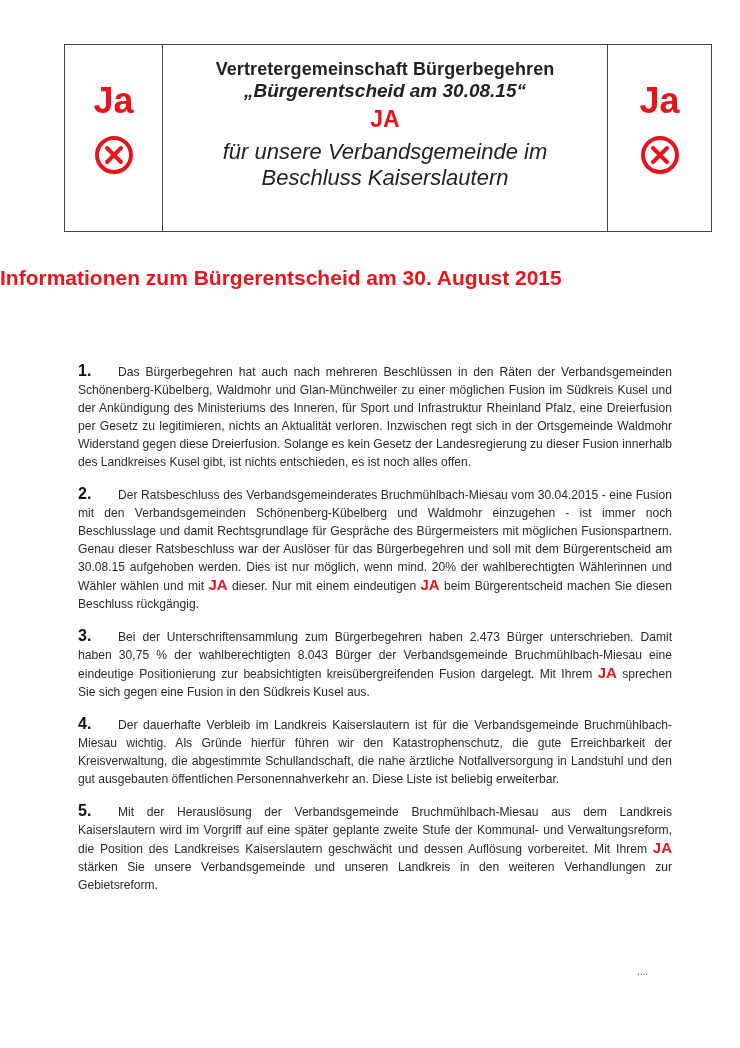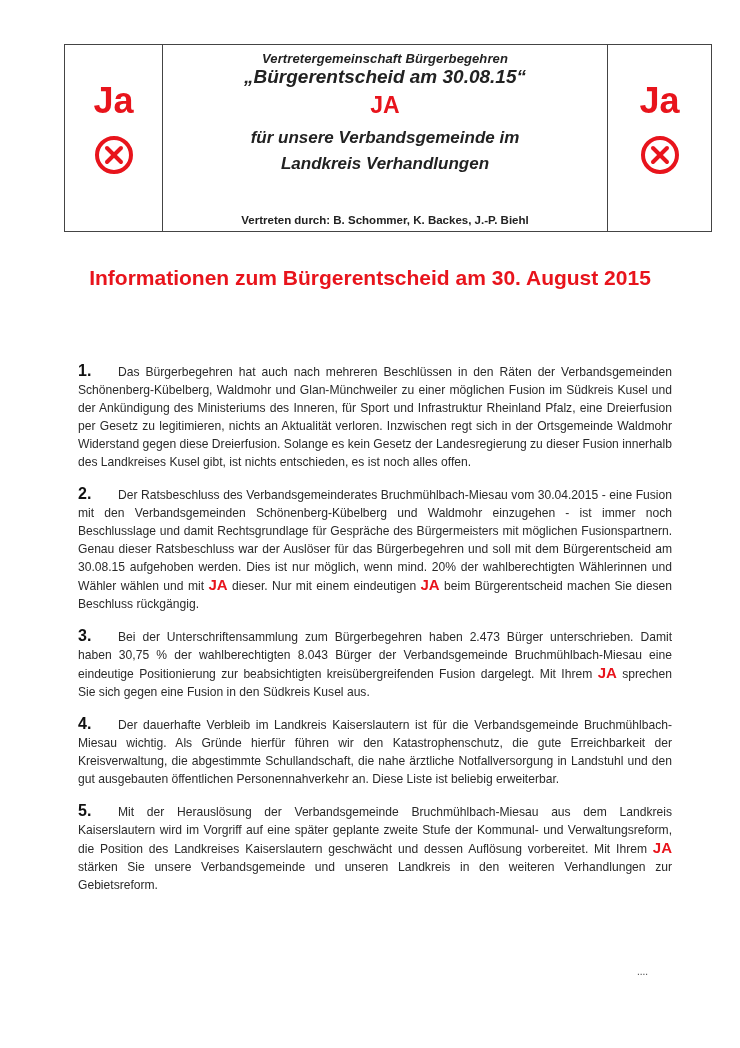--- a/index.html
+++ b/index.html
@@ -8,27 +8,27 @@
 
   .header-box { position: absolute; left: 64px; top: 44px; width: 648px; height: 188px;
                 border: 1.5px solid #444; box-sizing: border-box; display: flex; }
   .side-cell { width: 98px; display: flex; flex-direction: column; align-items: center;
                justify-content: flex-start; box-sizing: border-box; }
   .side-cell.left { border-right: 1.5px solid #444; }
   .side-cell.right { border-left: 1.5px solid #444; width: 104px; }
   .ja-big { color: #e8141c; font-weight: bold; font-size: 36px; margin-top: 36px; line-height: 40px; }
   .otimes { margin-top: 14px; width: 40px; height: 40px; }
   .center-cell { flex: 1; text-align: center; position: relative; }
-  .org { font-weight: bold; font-size: 13px; margin-top: 6px; letter-spacing: 0.1px; font-style: italic; }
+  .org { font-weight: bold; font-size: 18px; margin-top: 14px; letter-spacing: 0.1px; }
   .quote-title { font-weight: bold; font-style: italic; font-size: 19px; }
   .ja-mid { color: #e8141c; font-weight: bold; font-size: 23px; margin-top: 4px; }
-  .for-line { font-weight: bold; font-style: italic; font-size: 17px; line-height: 26px; margin-top: 6px; }
+  .for-line { font-weight: normal; font-style: italic; font-size: 22px; line-height: 26px; margin-top: 6px; }
   .reps { position: absolute; bottom: 5px; left: 0; right: 0; font-weight: bold; font-size: 11.5px; }
 
-  .main-title { position: absolute; top: 266px; left: 0; width: 740px; text-align: center;
+  .main-title { position: absolute; top: 266px; left: 0; width: 740px; 
                 color: #e8141c; font-weight: bold; font-size: 21px; }
 
   .points { position: absolute; top: 362px; left: 78px; width: 594px; }
   .point { font-size: 12.1px; line-height: 18px; text-align: justify; margin-bottom: 14px; color: #2a2a2a; }
   .num { font-weight: bold; font-size: 16px; display: inline-block; width: 40px; color: #111; }
   .ja-inline { color: #e8141c; font-weight: bold; font-size: 15px; }
 
   .continued { position: absolute; top: 966px; right: 92px; font-size: 10px; color: #444; }
 </style>
 </head>
@@ -41,22 +41,21 @@
       <circle cx="20" cy="20" r="17" fill="none" stroke="#e8141c" stroke-width="4"></circle>
       <line x1="13" y1="13" x2="27" y2="27" stroke="#e8141c" stroke-width="4" stroke-linecap="round"></line>
       <line x1="27" y1="13" x2="13" y2="27" stroke="#e8141c" stroke-width="4" stroke-linecap="round"></line>
     </svg>
   </div>
   <div class="center-cell">
     <div class="org">Vertretergemeinschaft Bürgerbegehren</div>
     <div class="quote-title">„Bürgerentscheid am 30.08.15“</div>
     <div class="ja-mid">JA</div>
     <div class="for-line">für unsere Verbandsgemeinde im</div>
-    <div class="for-line" style="margin-top:0">Landkreis Verhandlungen</div>
-    <div class="reps">Vertreten durch: B. Schommer,  K. Backes,  J.-P. Biehl</div>
+    <div class="for-line" style="margin-top:0">Beschluss Kaiserslautern</div>
   </div>
   <div class="side-cell right">
     <div class="ja-big">Ja</div>
     <svg class="otimes" viewBox="0 0 40 40">
       <circle cx="20" cy="20" r="17" fill="none" stroke="#e8141c" stroke-width="4"></circle>
       <line x1="13" y1="13" x2="27" y2="27" stroke="#e8141c" stroke-width="4" stroke-linecap="round"></line>
       <line x1="27" y1="13" x2="13" y2="27" stroke="#e8141c" stroke-width="4" stroke-linecap="round"></line>
     </svg>
   </div>
 </div>

